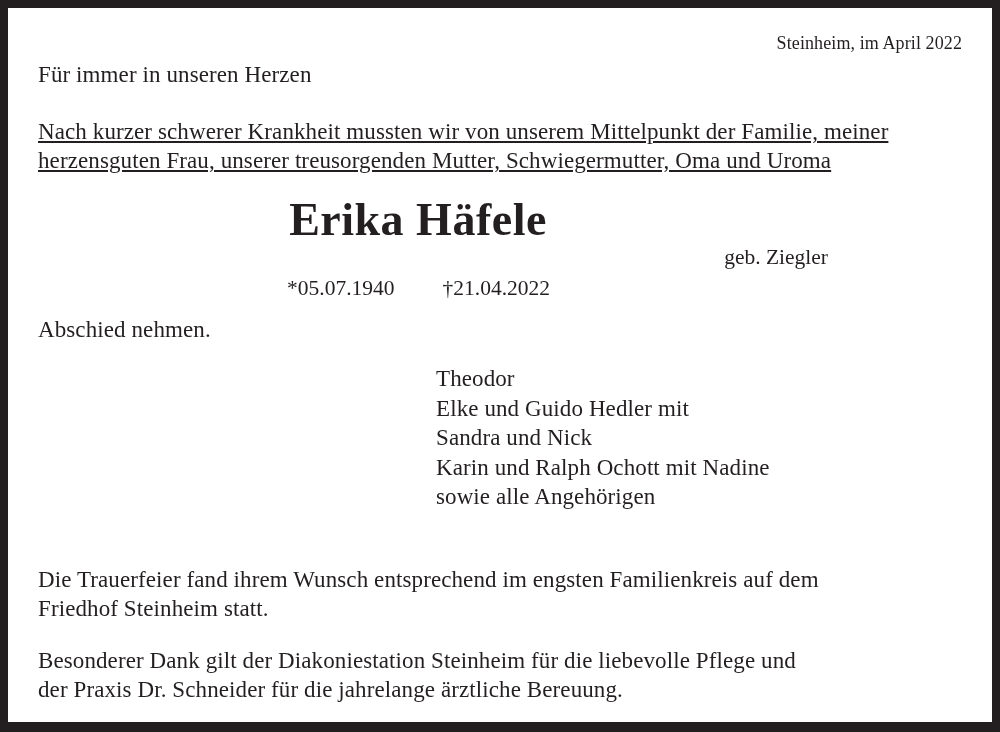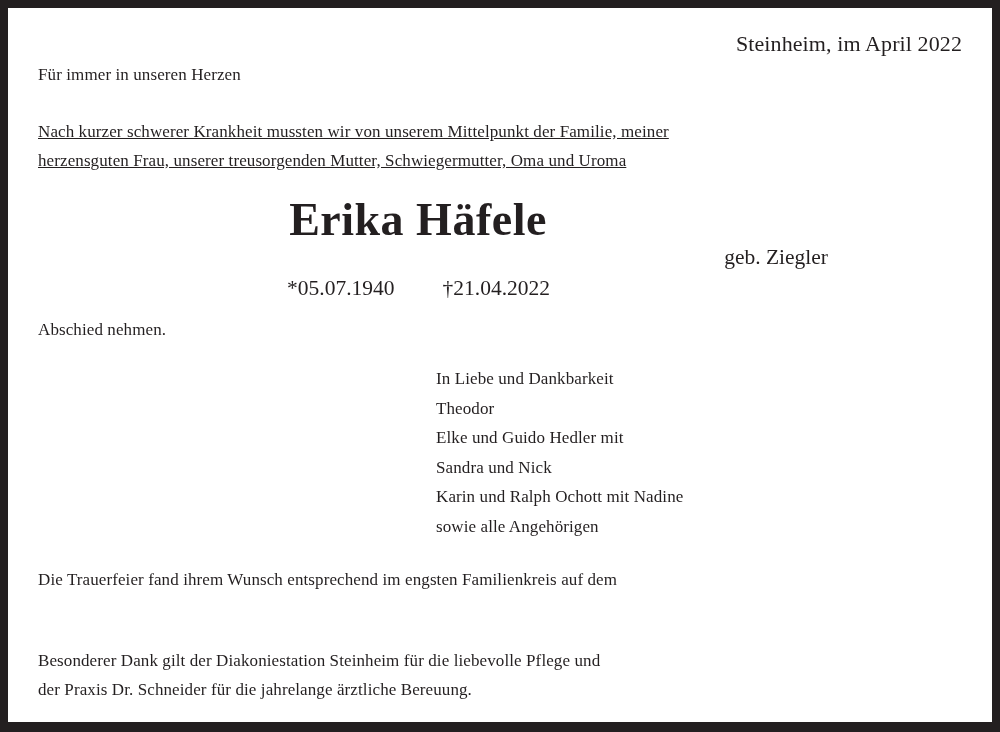--- a/index.html
+++ b/index.html
@@ -15,28 +15,28 @@
       left: 8px;
       top: 8px;
       width: 984px;
       height: 714px;
       background: #ffffff;
       color: #231f20;
       font-family: "Liberation Serif", "DejaVu Serif", serif;
     }
     .abs { position: absolute; white-space: nowrap; }
     .body-text {
-      font-size: 17px;
+      font-size: 23px;
       line-height: 29px;
       letter-spacing: 0.1px;
     }
     .place-date {
       right: 30px;
       top: 21px;
-      font-size: 22px;
+      font-size: 18px;
     }
     .motto { left: 30px; top: 52px; }
     .intro { left: 30px; top: 109px; text-decoration: underline; }
     .intro div { height: 29px; }
     .name-block {
       left: 0;
       width: 820px;
       top: 186px;
       text-align: center;
     }
@@ -89,30 +89,30 @@
     <div class="deceased-name">Erika Häfele</div>
     <div class="maiden-name">geb. Ziegler</div>
     <div class="dates">
       <span>*05.07.1940</span><span class="gap"></span><span>†21.04.2022</span>
     </div>
   </div>
 
   <div class="abs body-text farewell">Abschied nehmen.</div>
 
   <div class="abs body-text signatures">
-    <div>In Liebe und Dankbarkeit</div>
     <div>Theodor</div>
     <div>Elke und Guido Hedler mit</div>
     <div>Sandra und Nick</div>
     <div>Karin und Ralph Ochott mit Nadine</div>
     <div>sowie alle Angehörigen</div>
   </div>
 
   <div class="abs body-text ceremony">
     <div>Die Trauerfeier fand ihrem Wunsch entsprechend im engsten Familienkreis auf dem</div>
+    <div>Friedhof Steinheim statt.</div>
   </div>
 
   <div class="abs body-text thanks">
     <div>Besonderer Dank gilt der Diakoniestation Steinheim für die liebevolle Pflege und</div>
     <div>der Praxis Dr. Schneider für die jahrelange ärztliche Bereuung.</div>
   </div>
 
 </div>
 
 </body></html>

